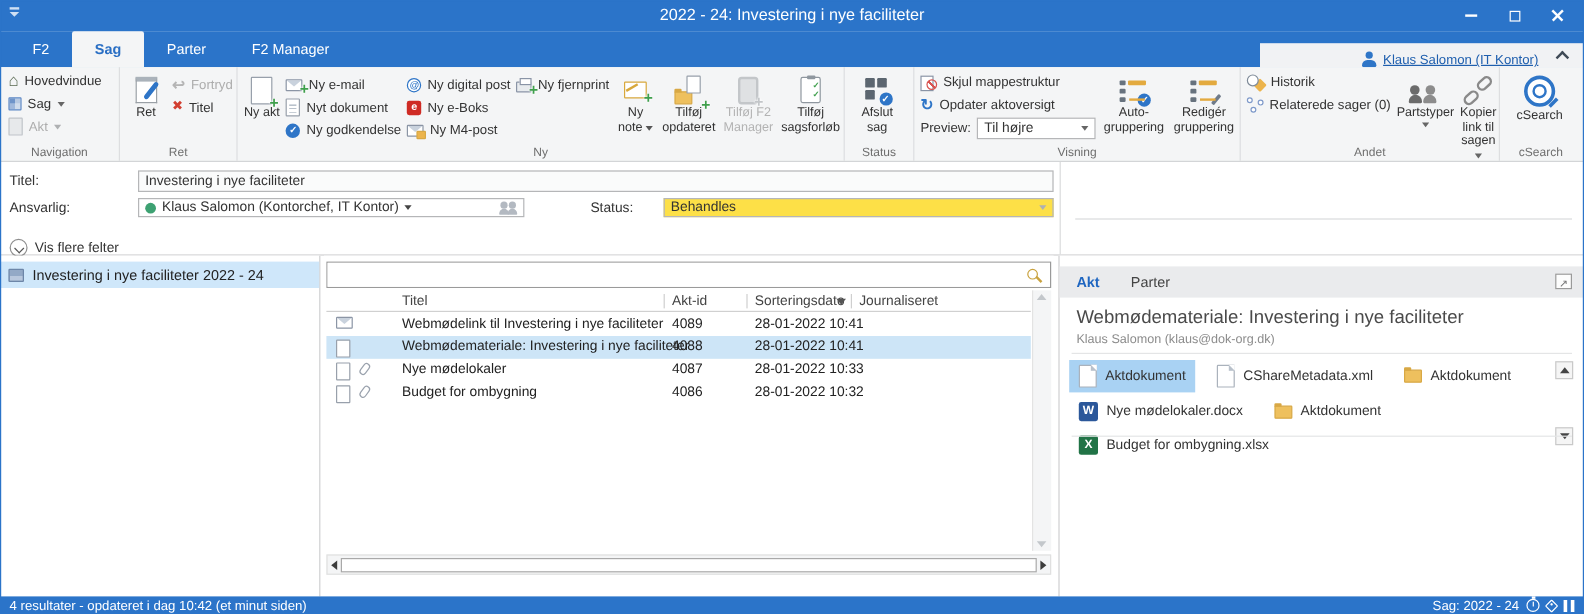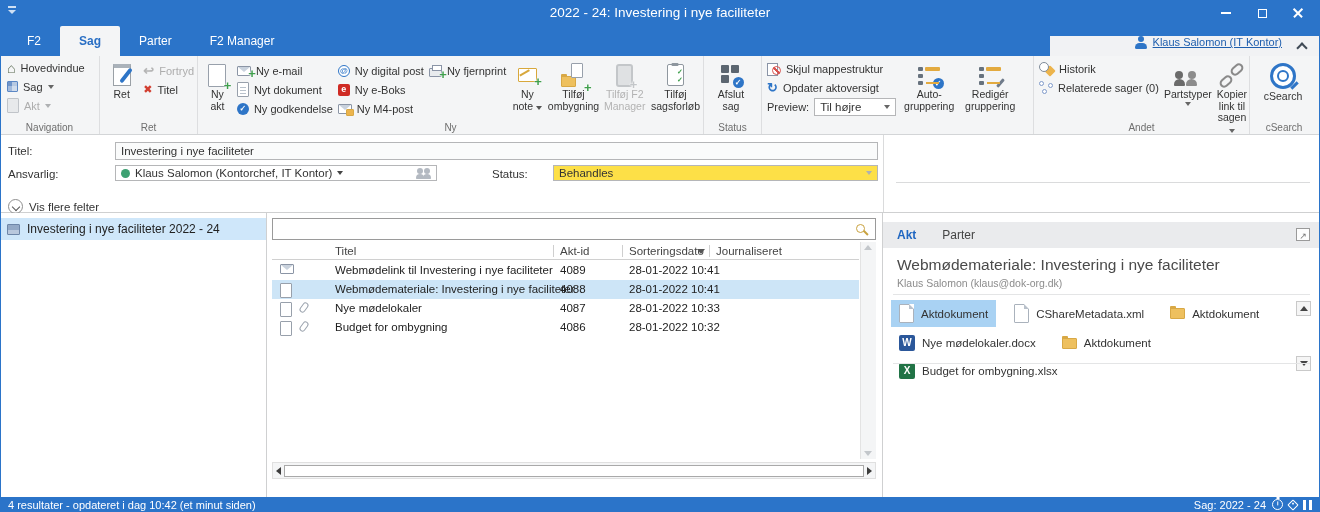--- a/index.html
+++ b/index.html
@@ -19,21 +19,21 @@
   .wbtn{width:36px;height:26px;display:flex;align-items:center;justify-content:center;position:relative}
   .mini{width:10px;height:2px;background:#fff}
   .maxi{width:9px;height:9px;border:1.5px solid #fff}
   .xa,.xb{position:absolute;width:12px;height:1.5px;background:#fff;left:12px;top:12px}
   .xa{transform:rotate(45deg)}.xb{transform:rotate(-45deg)}
 
   
   .tabrow{position:absolute;left:0;top:26px;right:0;height:30px;background:#2b74c9;display:flex;padding-left:8px}
   .tab{padding:0 19px;line-height:30px;font-size:12px;color:#fff}
   .tab.active{background:#f4f5f6;color:#2a6fc4;font-weight:bold;border-radius:2px 2px 0 0}
-  .userstrip{position:absolute;left:1050px;right:0;top:10px;bottom:0;background:#f1f2f4;display:flex;align-items:flex-start;justify-content:flex-end;padding-right:38px;gap:6px}
+  .userstrip{position:absolute;left:1050px;right:0;top:10px;bottom:0;background:#f1f2f4;display:flex;align-items:flex-end;justify-content:flex-end;padding-right:38px;gap:6px}
   .userlink{font-size:11px;color:#1f5fae;text-decoration:underline;cursor:pointer}
   .person-i{width:12px;height:13px}
   .person-i::before{content:"";position:absolute;top:0;left:50%;transform:translateX(-50%);width:6px;height:6px;border-radius:50%;background:#2e75c7}
   .person-i::after{content:"";position:absolute;bottom:0;left:0;width:12px;height:6px;border-radius:6px 6px 2px 2px;background:#2e75c7}
   .chev-up{position:absolute;right:14px;top:8px;width:8px;height:8px;border-left:2px solid #3f4a56;border-top:2px solid #3f4a56;transform:rotate(45deg)}
 
   
   .ribbon{position:absolute;left:0;top:56px;right:0;height:79px;background:#f4f5f6;border-bottom:1px solid #d3d5d7;display:flex}
   .rg{position:relative;border-right:1px solid #dddee0;padding:4px 3px 14px 5px;display:flex;gap:5px;align-items:flex-start;overflow:hidden}
   .rg-label{position:absolute;bottom:1px;left:0;right:0;text-align:center;font-size:10px;color:#6e6e6e}
@@ -326,21 +326,21 @@
           </span>
         <span><span>Ny note</span> <span class="caret" style="border-top-color:#555"></span></span>
       </div>
       <div class="big">
         <span class="bicon">
             <span class="i aind plusb">
               <span class="folder"></span>
               <span class="doc"></span>
             </span>
           </span>
-        <span>Tilføj ombygning</span>
+        <span>Tilføj opdateret</span>
       </div>
       <div class="big dis">
         <span class="bicon">
             <span class="i tablet plusb gray"></span>
           </span>
         <span>Tilføj F2 Manager</span>
       </div>
       <div class="big">
         <span class="bicon">
             <span class="i clipb plusb"></span>
@@ -367,21 +367,21 @@
         <div class="sm">
             <span class="i skjul"></span>
             <span>Skjul mappestruktur</span>
           </div>
         <div class="sm">
             <span class="i g g-refresh"></span>
             <span>Opdater aktoversigt</span>
           </div>
         <div class="sm">
           <span>Preview:</span>
-          <span class="fbox" style="position:relative;width:82px;height:18px">
+          <span class="fbox" style="position:relative;width:99px;height:18px">
             <span>Til højre</span>
             <span class="fspacer"></span>
               <span class="caret"></span>
           </span>
         </div>
       </div>
       <div class="big" style="width:56px">
         <span class="bicon">
             <span class="i bars">
               <span class="chkc"></span>
@@ -390,20 +390,21 @@
         <span>Auto-gruppering</span>
       </div>
       <div class="big" style="width:56px">
         <span class="bicon">
             <span class="i bars">
               <span class="minipen"></span>
             </span>
           </span>
         <span>Redigér gruppering</span>
       </div>
+      <div class="rg-label">Visning</div>
     </div>
 
     <div class="rg" style="width:216px">
       <div class="rcol" style="padding-top:1px">
         <div class="sm">
             <span class="i hist"></span>
             <span>Historik</span>
           </div>
         <div class="sm">
             <span class="i rel">

